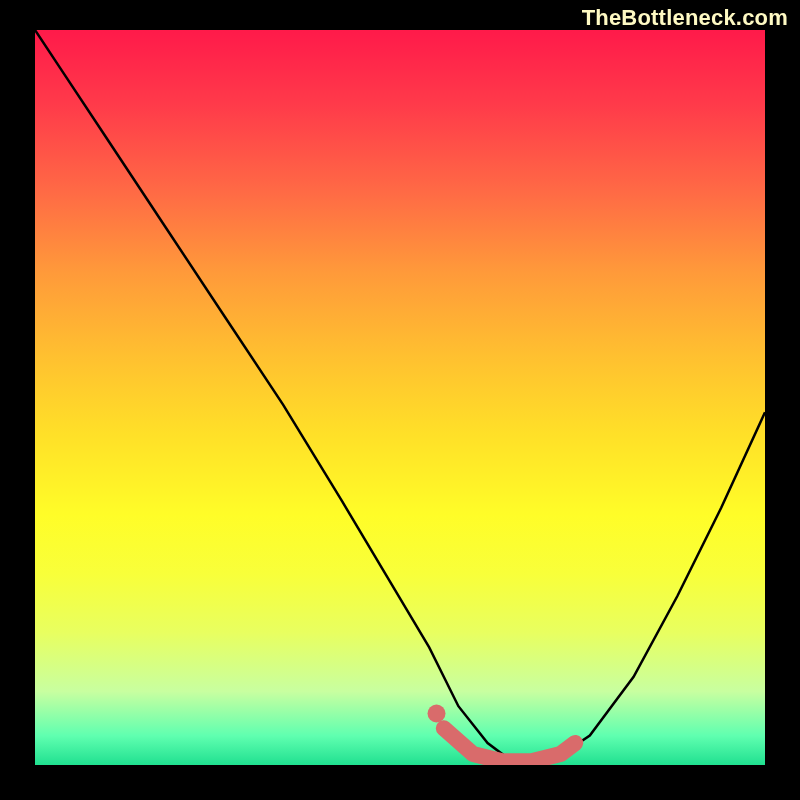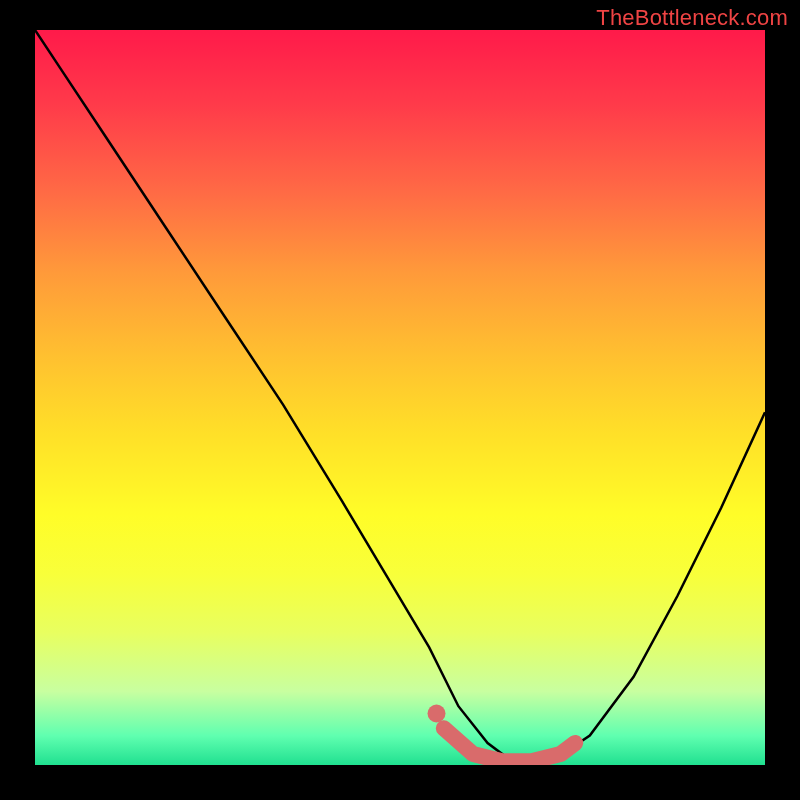--- a/index.html
+++ b/index.html
@@ -23,23 +23,23 @@
       #e8ff60 82%,
       #c8ffa0 90%,
       #60ffb0 96%,
       #20e090 100%
     );
   }
   .watermark {
     position: absolute;
     top: 5px;
     right: 12px;
-    color: #ef4444;
+    color: #fef9c3;
     font-size: 22px;
-    font-weight: 400;
+    font-weight: 700;
     letter-spacing: 0.2px;
   }
   svg.curve {
     position: absolute;
     left: 0;
     top: 0;
     width: 100%;
     height: 100%;
     pointer-events: none;
   }

